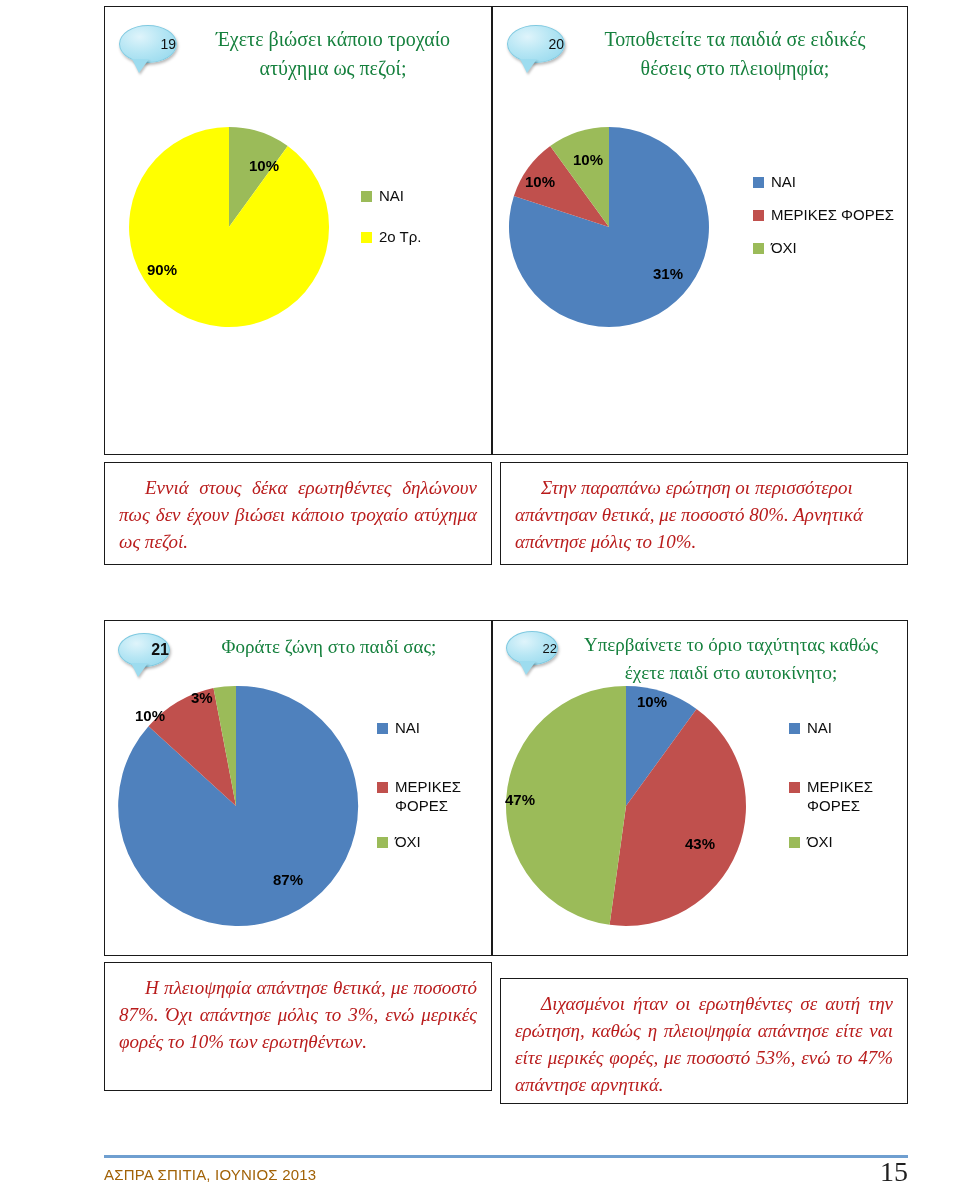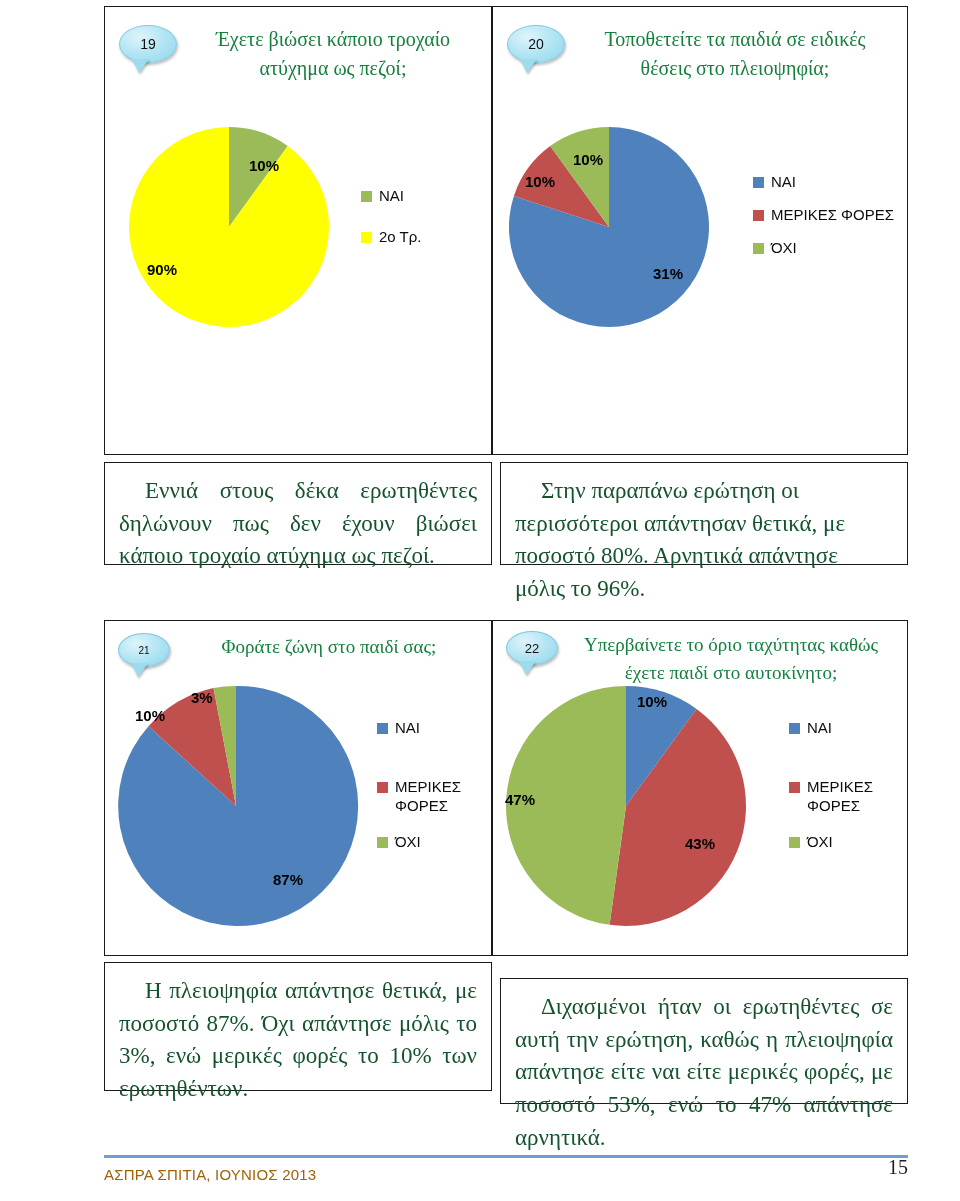--- a/index.html
+++ b/index.html
@@ -45,21 +45,21 @@
   }
   .badge {
     position: relative;
     width: 58px; height: 38px;
     border-radius: 50%;
     background: radial-gradient(ellipse at 35% 30%, #dff4fb 0%, #b6e6f4 45%, #8fd6ec 100%);
     border: 1px solid #7fc9e0;
     box-shadow: 1px 2px 3px rgba(0,0,0,0.28);
     display: flex;
     align-items: center;
-    justify-content: center;
+    justify-content: flex-end;
     font-family: "Liberation Sans", sans-serif;
     font-size: 14px;
     color: #101010;
   }
   .badge .tail {
     position: absolute;
     left: 12px; bottom: -11px;
     width: 0; height: 0;
     border-left: 7px solid transparent;
     border-right: 10px solid transparent;
@@ -108,25 +108,26 @@
     width: 11px; height: 11px;
     flex: 0 0 11px;
     margin-top: 4px;
     margin-right: 7px;
   }
   .legend-text { line-height: 1.25; }
 
   
   .note {
     padding: 12px 14px 10px 14px;
-    font-size: 23px;
+    font-size: 19px;
     line-height: 1.42;
     text-align: justify;
     text-indent: 26px;
-    color: #14532d;
+    color: #b91c1c;
+    font-style: italic;
   }
 
   
   .footer-rule {
     position: absolute;
     left: 104px; top: 1155px;
     width: 804px; height: 3px;
     background: #6f9fd0;
   }
   .footer-left {
@@ -134,21 +135,21 @@
     left: 104px; top: 1166px;
     font-family: "Liberation Sans", sans-serif;
     font-size: 15px;
     color: #a16207;
     letter-spacing: 0.2px;
   }
   .footer-page {
     position: absolute;
     right: 52px; top: 1156px;
     font-family: "Liberation Serif", serif;
-    font-size: 20px;
+    font-size: 28px;
     color: #1f1f1f;
   }
 </style>
 </head>
 <body>
 
 <div class="page">
 
   <div class="box chart-cell" style="left:104px; top:6px; width:388px; height:449px;">
     <div class="q-header">
@@ -225,27 +226,27 @@
         </div>
       </div>
     </div>
   </div>
 
   <div class="box" style="left:104px; top:462px; width:388px; height:103px;">
     <div class="note">Εννιά στους δέκα ερωτηθέντες δηλώνουν πως δεν έχουν βιώσει κάποιο τροχαίο ατύχημα ως πεζοί.</div>
   </div>
 
   <div class="box" style="left:500px; top:462px; width:408px; height:103px;">
-    <div class="note" style="text-align:left;">Στην παραπάνω ερώτηση οι περισσότεροι απάντησαν θετικά, με ποσοστό 80%. Αρνητικά απάντησε μόλις το 96%.</div>
+    <div class="note" style="text-align:left;">Στην παραπάνω ερώτηση οι περισσότεροι απάντησαν θετικά, με ποσοστό 80%. Αρνητικά απάντησε μόλις το 10%.</div>
   </div>
 
   <div class="box chart-cell" style="left:104px; top:620px; width:388px; height:336px;">
     <div class="q-header" style="height:62px; padding-top:12px;">
       <div class="badge-wrap" style="width:78px;flex:0 0 78px;">
-        <div class="badge" style="width:52px;height:34px;font-size:10px;">
+        <div class="badge" style="width:52px;height:34px;font-size:16px;font-weight:bold;">
           <span>21</span>
           <span class="tail"></span>
         </div>
       </div>
       <div class="q-title small">Φοράτε ζώνη στο παιδί σας;</div>
     </div>
 
     <div class="chart-area" style="left:8px; top:62px; width:376px;">
       <div class="pie-holder" style="width:246px;height:246px;">
         <svg class="pie-svg" width="246" height="246" viewBox="0 0 246 246">

